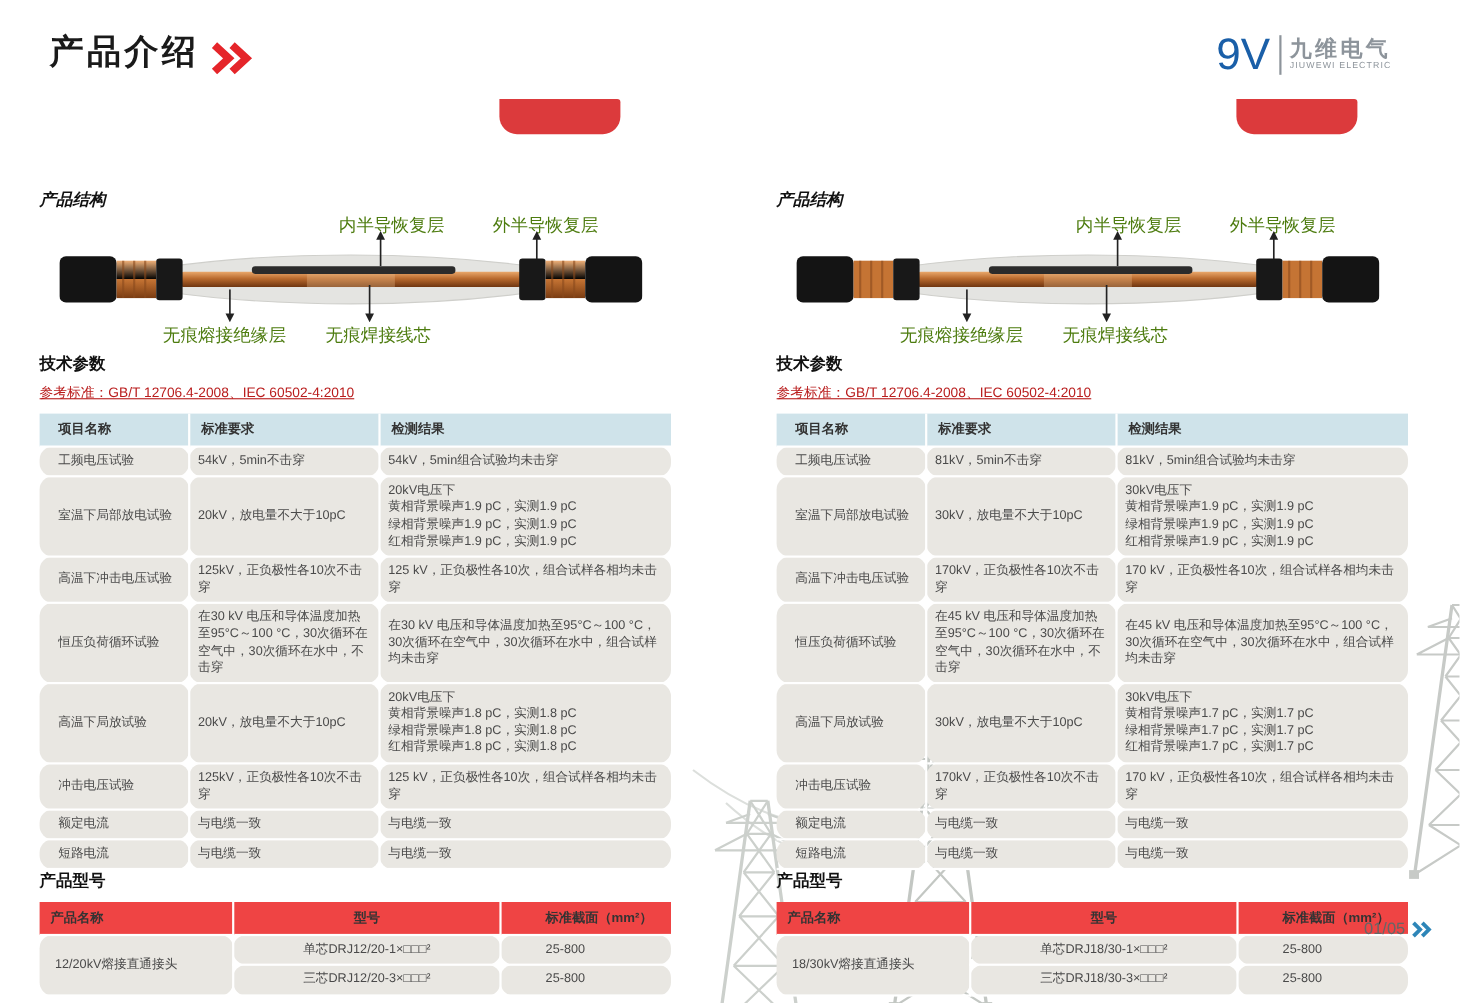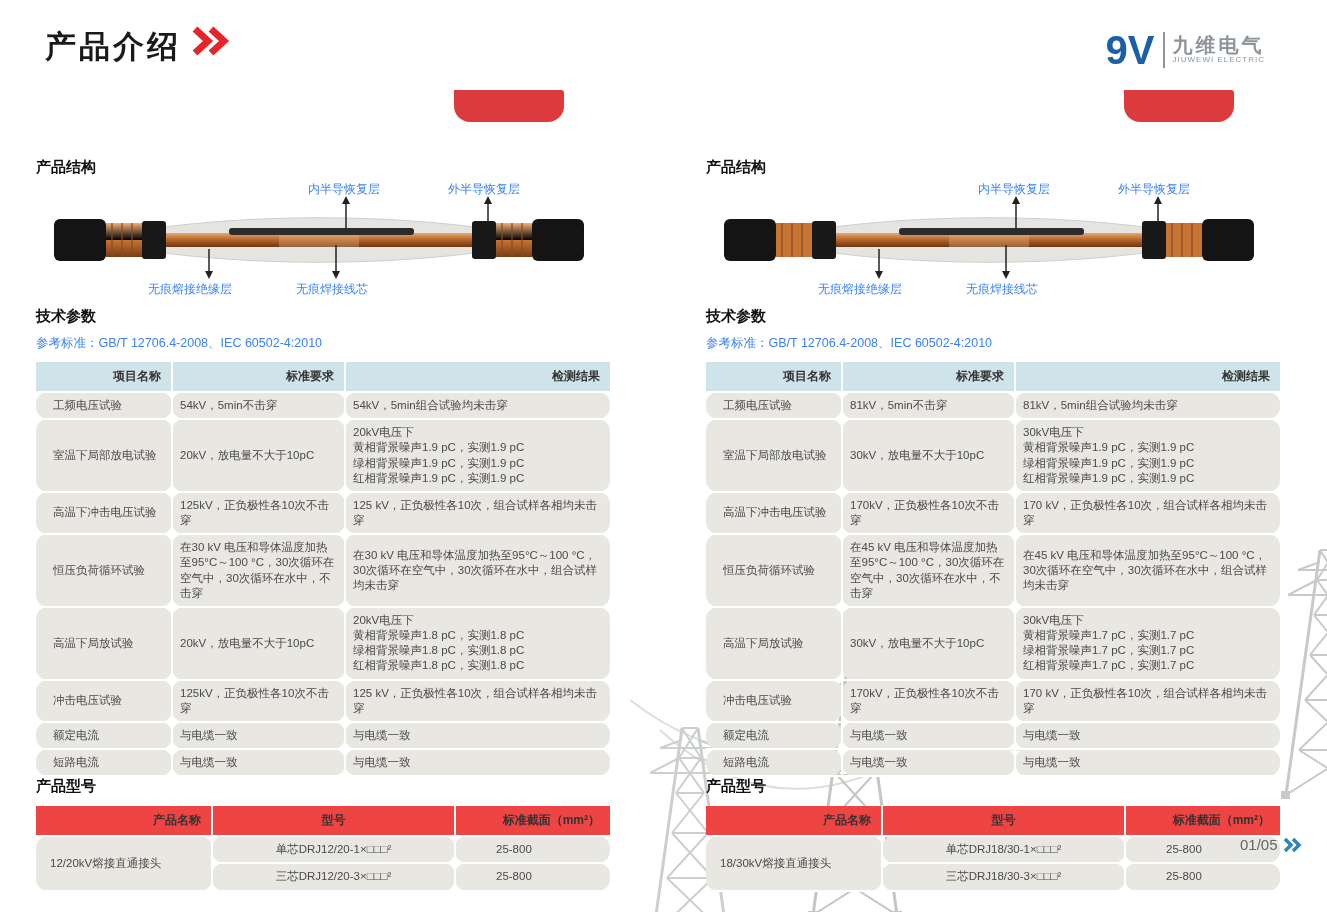--- a/index.html
+++ b/index.html
@@ -6,66 +6,66 @@
   html,body { background:#fff; }
   body { font-family:"Liberation Sans","DejaVu Sans",sans-serif; }
   .page { position:relative; width:1327px; height:912px; background:#ffffff; overflow:hidden; }
 
   
   .towers { position:absolute; left:0; top:0; z-index:0; pointer-events:none; }
 
   .content { position:relative; z-index:1; }
 
   
-  .title-wrap { position:absolute; left:45px; top:26px; display:flex; align-items:flex-start; gap:10px; }
+  .title-wrap { position:absolute; left:45px; top:26px; display:flex; align-items:flex-end; gap:10px; }
   .page-title { font-size:31px; font-weight:900; color:#1a1a1a; letter-spacing:3px; }
   .logo { position:absolute; right:62px; top:30px; display:flex; align-items:center; gap:8px; }
-  .logo-mark { font-size:40px; font-weight:700; color:#1a5fa8; line-height:1; }
+  .logo-mark { font-size:40px; font-weight:400; color:#1a5fa8; line-height:1; }
   .logo-divider { width:2px; height:36px; background:#8d949b; }
   .logo-names { display:flex; flex-direction:column; line-height:1.05; }
   .logo-cn { font-size:20px; font-weight:bold; color:#8d949b; letter-spacing:3px; }
   .logo-en { font-size:8px; color:#8d949b; letter-spacing:1px; }
 
   
   .col { position:absolute; top:90px; width:574px; }
   .col-left { left:36px; }
   .col-right { left:706px; }
 
   
   .banner { position:relative; height:32px; }
   .banner-blue { position:absolute; left:0; top:0; width:412px; height:32px;
      background:linear-gradient(90deg,#0d5c98,#2e86b8);
      border-radius:3px 0 18px 3px; color:#fff; font-size:14px; font-weight:bold;
      line-height:32px; padding-left:28px; white-space:nowrap; }
   .banner-red { position:absolute; left:418px; top:0; width:110px; height:32px;
      background:#dc3a3c; border-radius:0 3px 16px 16px; }
 
   .h-section { font-size:15px; font-weight:bold; color:#111; }
-  .h-structure { margin-top:36px; }
+  .h-structure { margin-top:50px;font-style:italic; }
   .h-tech { margin-top:4px; }
   .h-model { }
 
   
   .diagram { position:relative; height:120px; margin-top:6px; }
   .cable-svg { position:absolute; left:18px; top:26px; }
-  .dlabel { position:absolute; font-size:12px; color:#3b82f6; white-space:nowrap; }
+  .dlabel { position:absolute; font-size:16px; color:#4d7c0f; white-space:nowrap; }
   .arr { position:absolute; }
   .d-inner-label { left:272px; top:-2px; }
   .d-outer-label { left:412px; top:-2px; }
   .d-insul-label { left:112px; top:98px; }
   .d-core-label  { left:260px; top:98px;font-family:Liberation Serif, serif; }
   .a-inner { left:305px; top:13px; }
   .a-outer { left:447px; top:13px; }
   .a-insul { left:168px; top:66px; }
   .a-core  { left:295px; top:62px; }
 
-  .reference { margin-top:9px; font-size:12.5px; color:#3b82f6; }
+  .reference { margin-top:9px; font-size:12.5px; color:#b91c1c;text-decoration:underline; }
 
   table { border-collapse:collapse; width:574px; table-layout:fixed; margin-top:10px; }
-  th { background:#cfe3ea; font-size:12px; font-weight:bold; color:#333; text-align:right;
+  th { background:#cfe3ea; font-size:12px; font-weight:bold; color:#333; text-align:left;
        padding:6px 10px; border-right:2px solid #fff; border-bottom:2px solid #fff; }
   td { background:#e9e7e2; font-size:11.5px; color:#4a4a4a; padding:5px 7px;
        border-right:2px solid #fff; border-bottom:2px solid #fff;
        vertical-align:middle; white-space:pre-line; line-height:1.32;border-radius:12px; }
   th:last-child, td:last-child { border-right:none; }
   .tech th:first-child, .tech td:first-child { padding-left:17px; }
 
   .model th { background:#ef4444; }
   .model .c-name { padding-left:14px; }
   .model .th-model, .model .c-model { text-align:center; }

